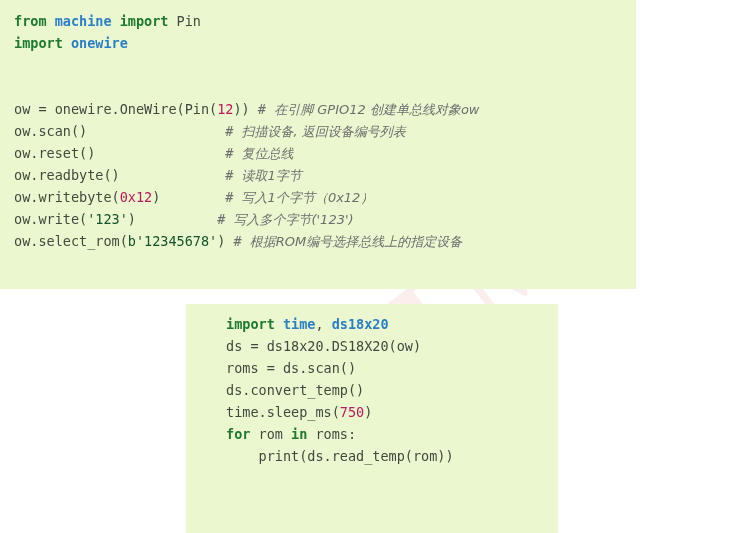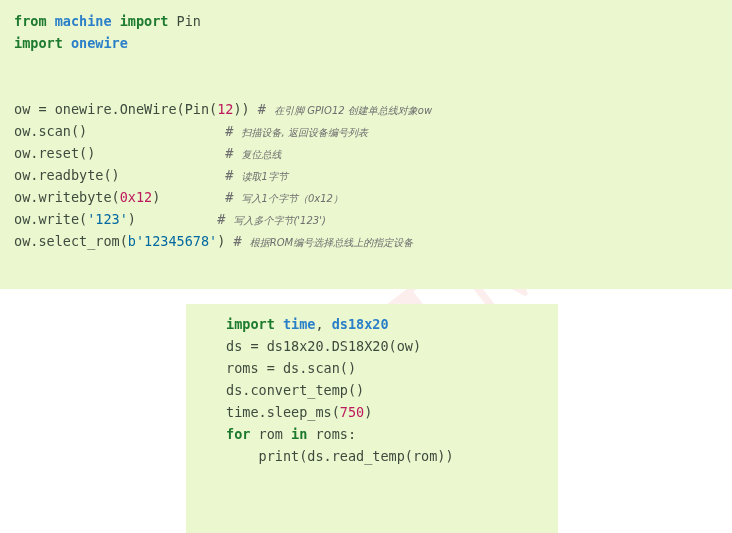--- a/index.html
+++ b/index.html
@@ -49,21 +49,21 @@
     font-family: "DejaVu Sans Mono", monospace;
     font-size: 13.5px;
     line-height: 22px;
     color: #3b4a3a;
     white-space: pre;
   }
 
   #block-onewire {
     left: 0px;
     top: 0px;
-    width: 732px;
+    width: 636px;
     height: 289px;
     padding: 10px 0 8px 14px;
   }
 
   #block-ds18x20 {
     left: 186px;
     top: 304px;
     width: 372px;
     height: 284px;
     padding: 9px 0 0 40px;
@@ -73,26 +73,26 @@
     height: 22px;
     white-space: pre;
   }
   .line.blank { height: 22px; }
 
   
   .kw       { color: #1d7a2e; font-weight: 700; }  
   .mod      { color: #2a7fc9; font-weight: 700; }  
   .plain    { color: #3f4a3e; }
   .num      { color: #be185d; }
-  .str      { color: #0369a1; margin-top: 23px; }
+  .str      { color: #14532d; margin-top: 23px; }
   .cmt      {
     color: #6e6e6e;
     font-style: italic;
     font-family: "DejaVu Sans", sans-serif;
-    font-size: 10px;
+    font-size: 13px;
   }
   .hash { color: #6e6e6e; font-style: normal; font-family: "DejaVu Sans Mono", monospace; }
 </style>
 </head>
 <body>
 
 <div id="watermark">
   <span class="wm-text">TM</span>
 </div>
 

